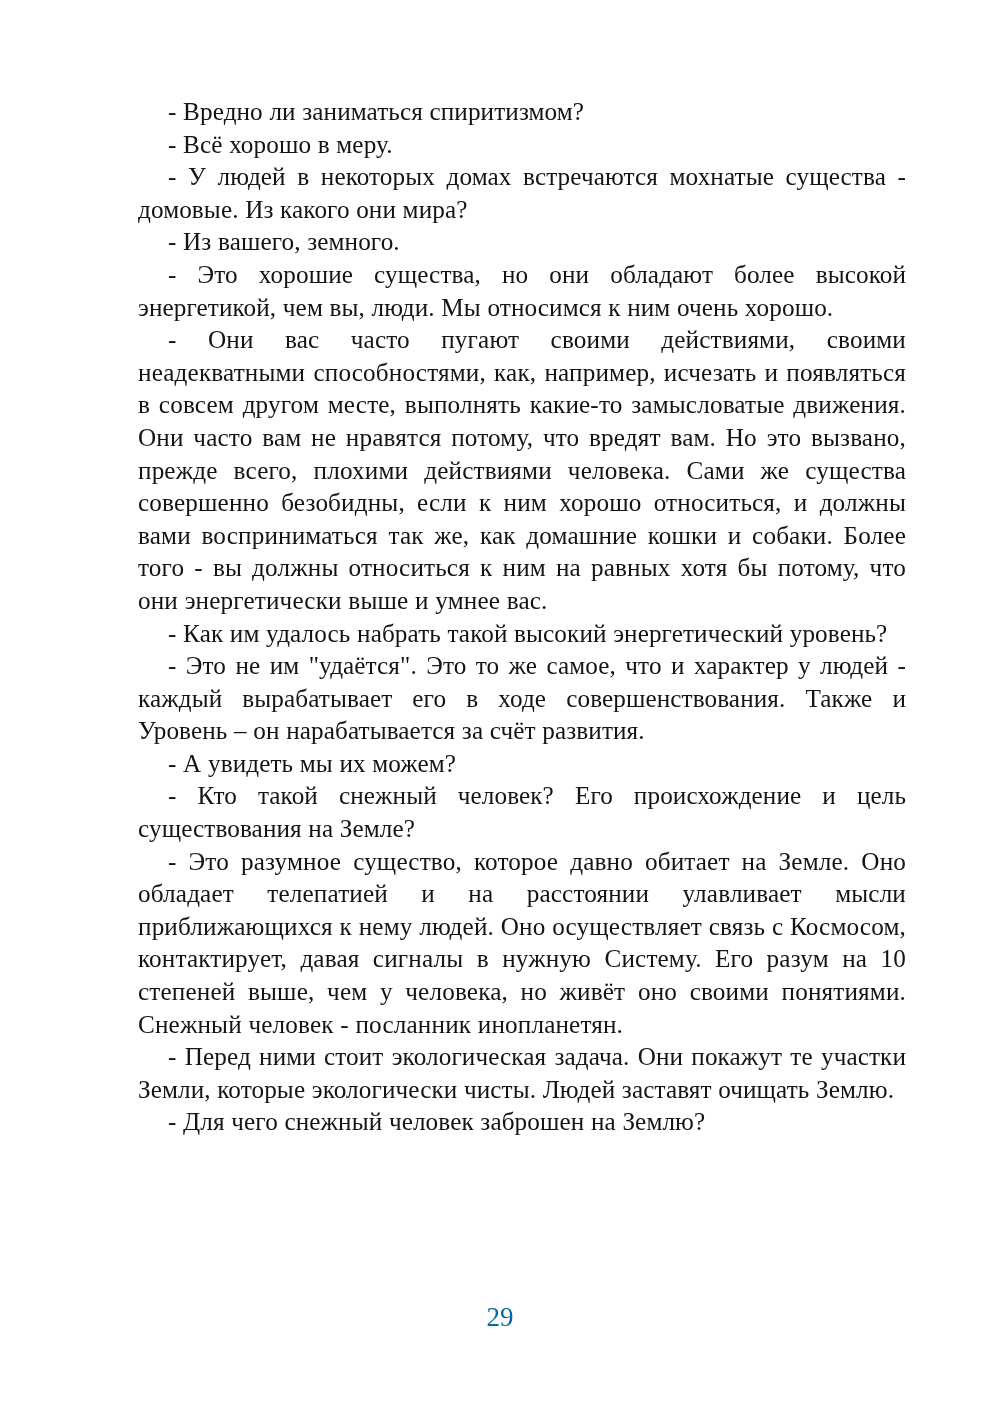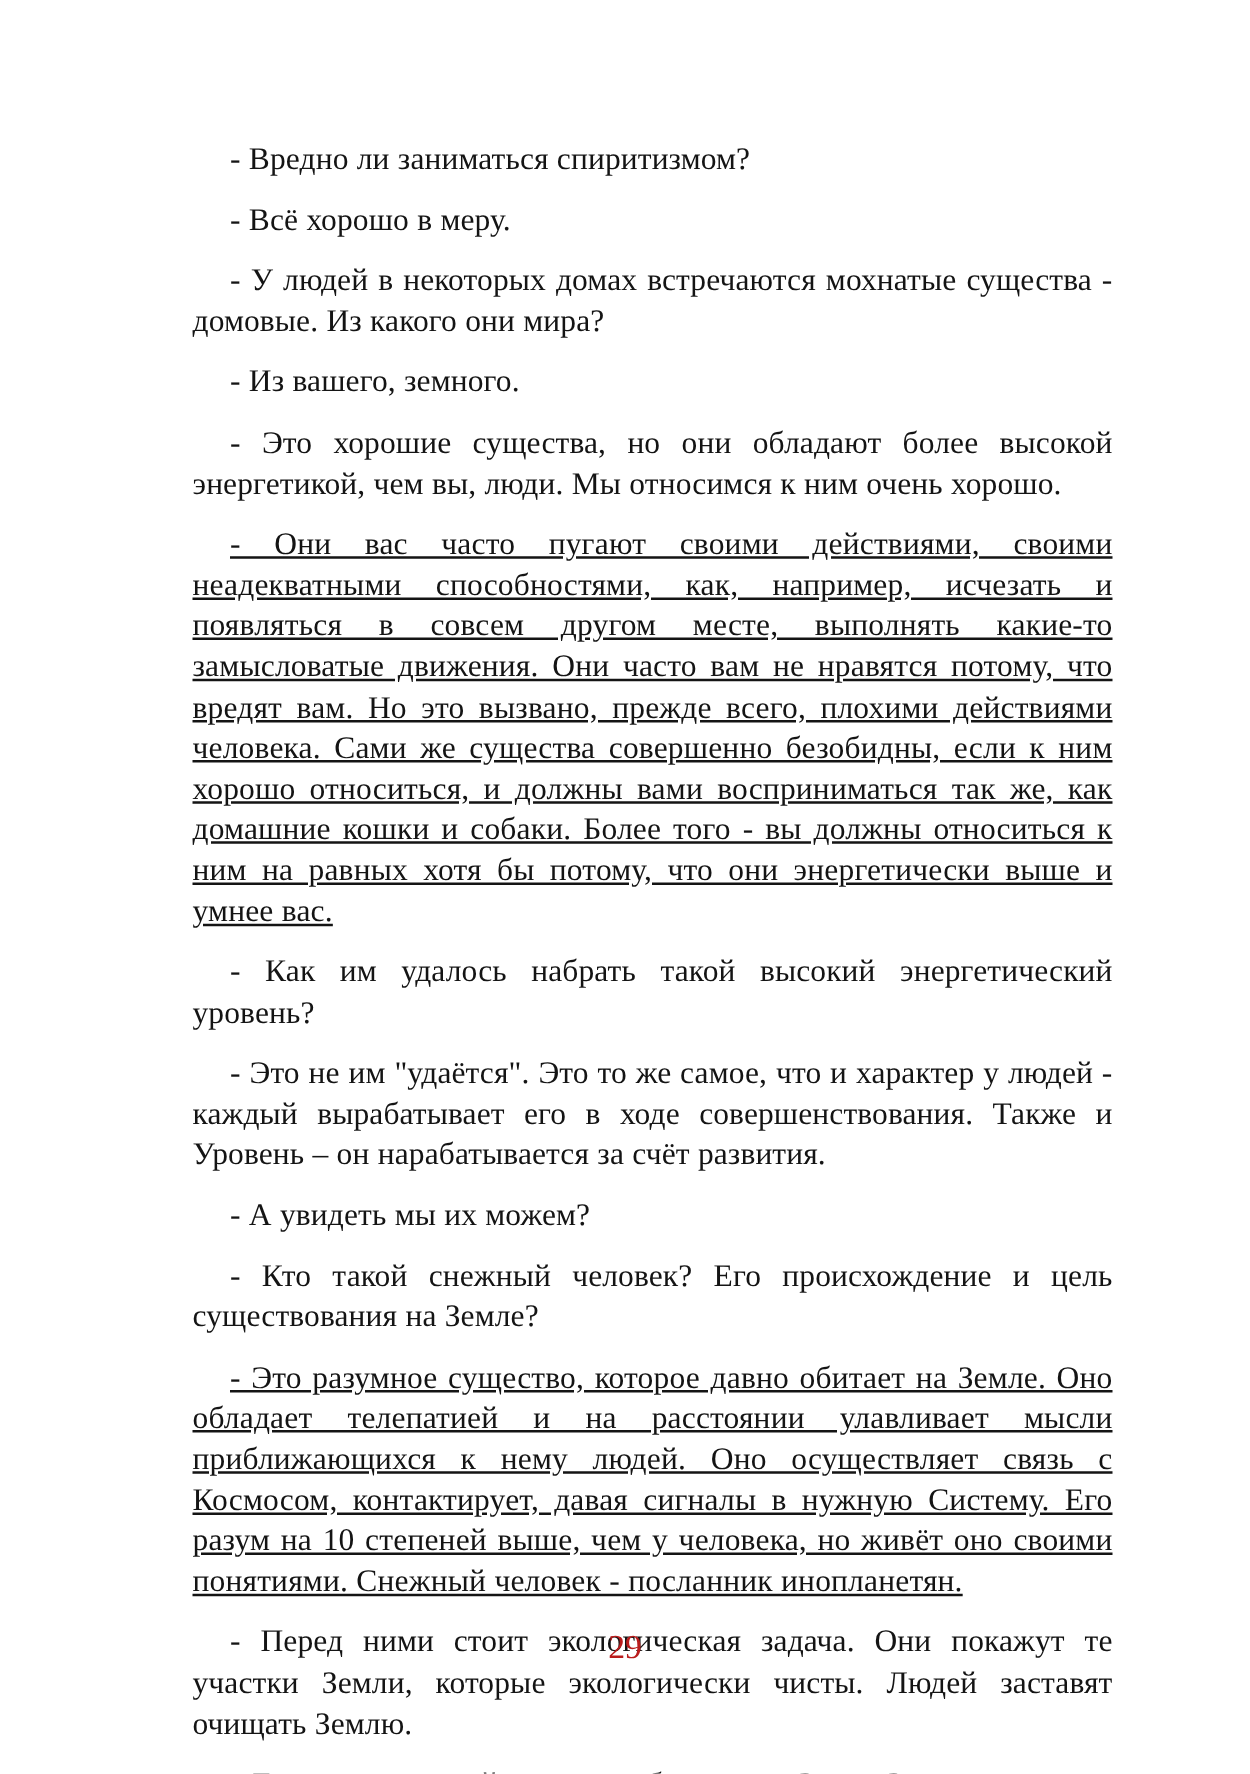--- a/index.html
+++ b/index.html
@@ -18,46 +18,45 @@
     color: #141414;
     -webkit-font-smoothing: antialiased;
   }
   .text-column {
     position: absolute;
     left: 138px;
     top: 96px;
     width: 768px;
   }
   .para {
-    margin: 16px;
+    margin: 0;
     text-align: justify;
     text-justify: inter-word;
     text-indent: 30px;
     font-size: 25.2px;
     line-height: 32.6px;
     letter-spacing: 0.1px;
     word-spacing: 0.2px;
     hyphens: none;
     color: #141414;
   }
   
   .para.dense {
     letter-spacing: 0.15px;
-    text-decoration: underline;
   }
   .page-number {
     position: absolute;
     left: 0;
     top: 1300px;
     width: 1000px;
     text-align: center;
     font-family: "Liberation Serif", "DejaVu Serif", serif;
     font-size: 27px;
     line-height: 34px;
-    color: #b91c1c;
+    color: #0369a1;
   }
 </style>
 </head>
 <body>
 
 <div class="page">
 
   <div class="text-column">
     <p class="para">- Вредно ли заниматься спиритизмом?</p>
     <p class="para">- Всё хорошо в меру.</p>

